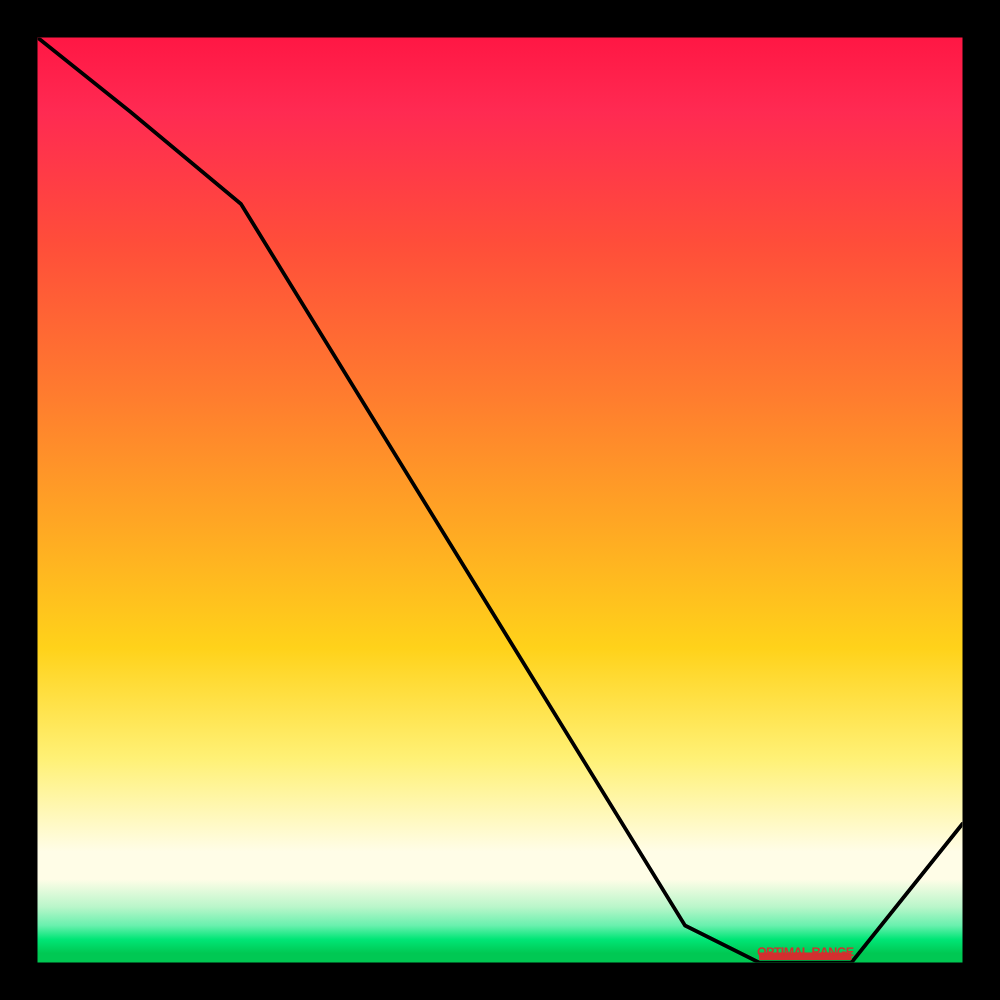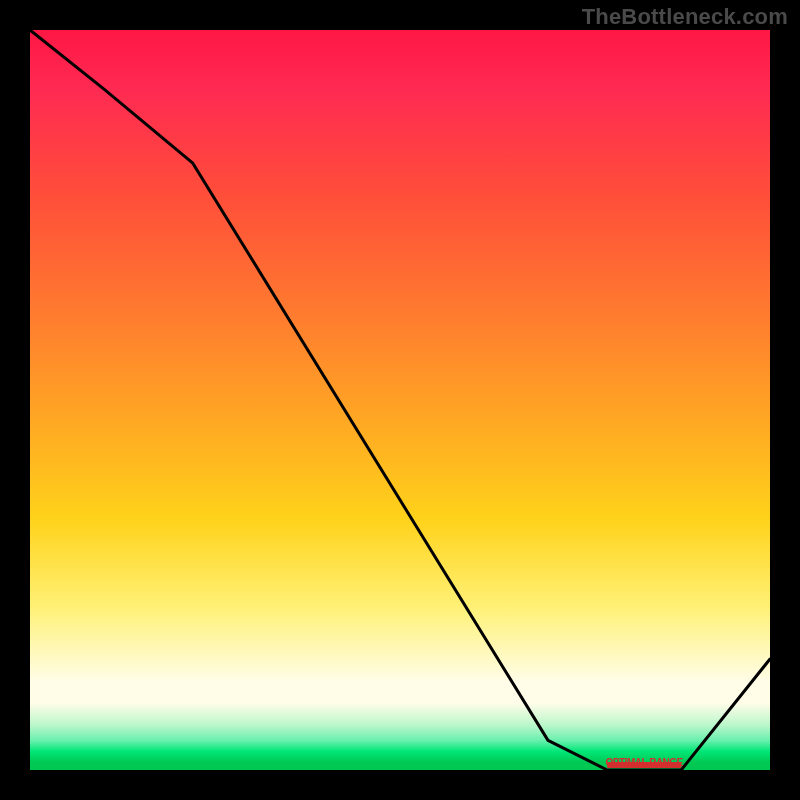--- a/index.html
+++ b/index.html
@@ -77,21 +77,20 @@
     letter-spacing: -0.5px;
     transform: translate(-50%, -50%);
     white-space: nowrap;
   }
 </style>
 </head>
 <body>
 
 <div class="frame">
 
-  <div class="watermark">TheBottleneck.com</div>
 
   <div class="plot-outer">
     <div class="plot"></div>
 
     <svg class="curve-svg" viewBox="0 0 740 740" preserveAspectRatio="none">
       <path d="M 0.0 0.0 L 74.0 59.2 L 162.8 133.2 L 518.0 710.4 L 577.2 740.0 L 651.2 740.0 L 740.0 629.0" id="curve-path" fill="none" stroke="#000" stroke-width="3" stroke-linejoin="round" stroke-linecap="round"></path>
 
       <rect id="optimal-bar" y="732" height="6" fill="#d32f2f" x="577.2" width="74.0"></rect>
     </svg>
 

